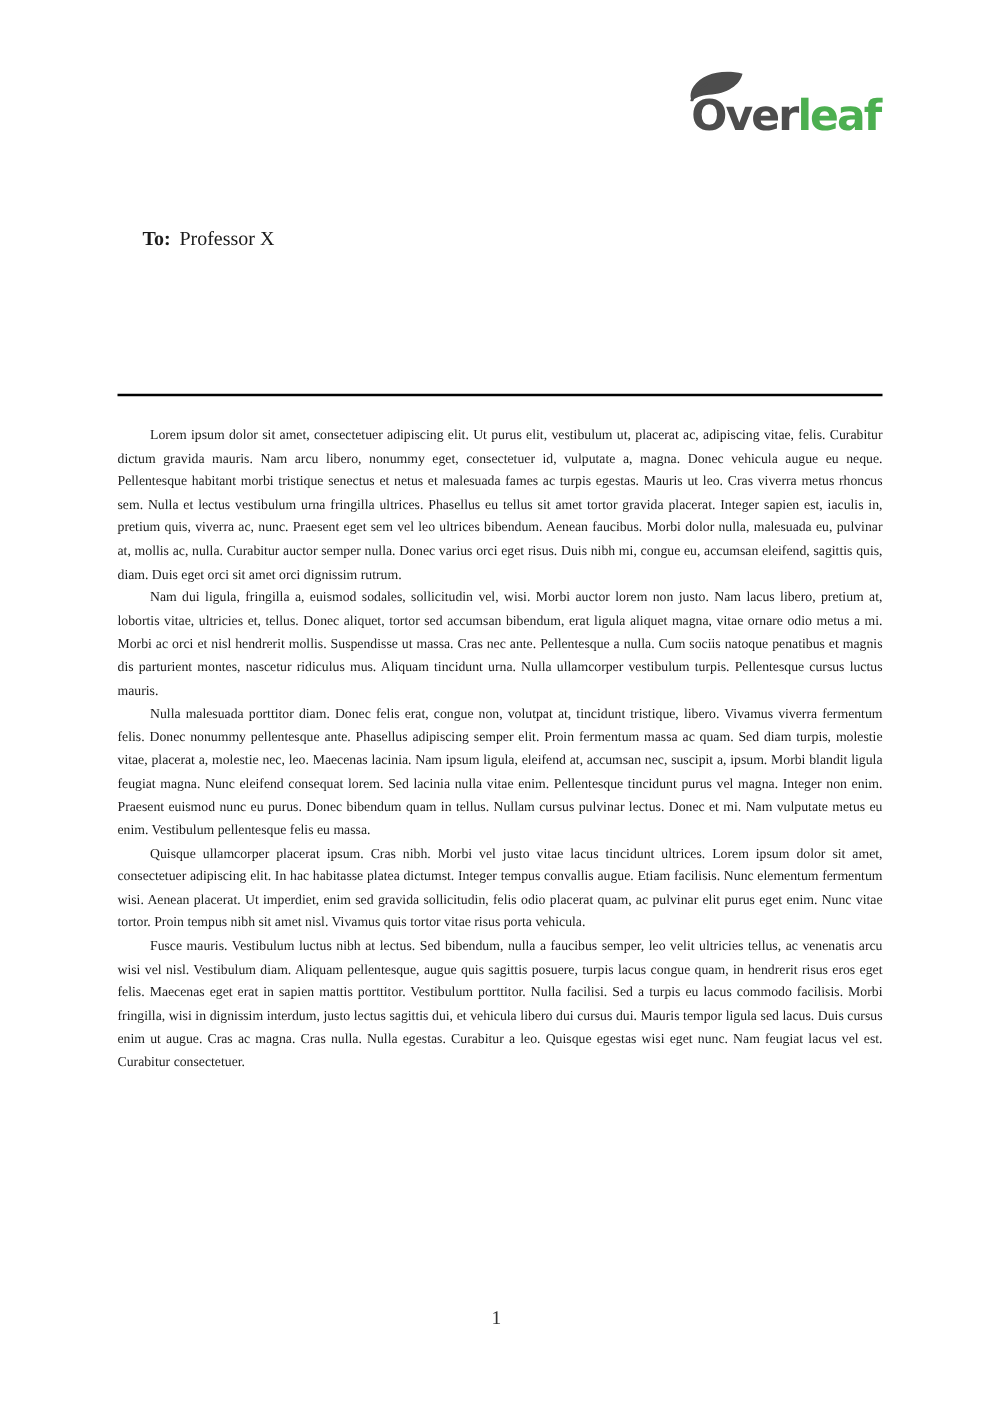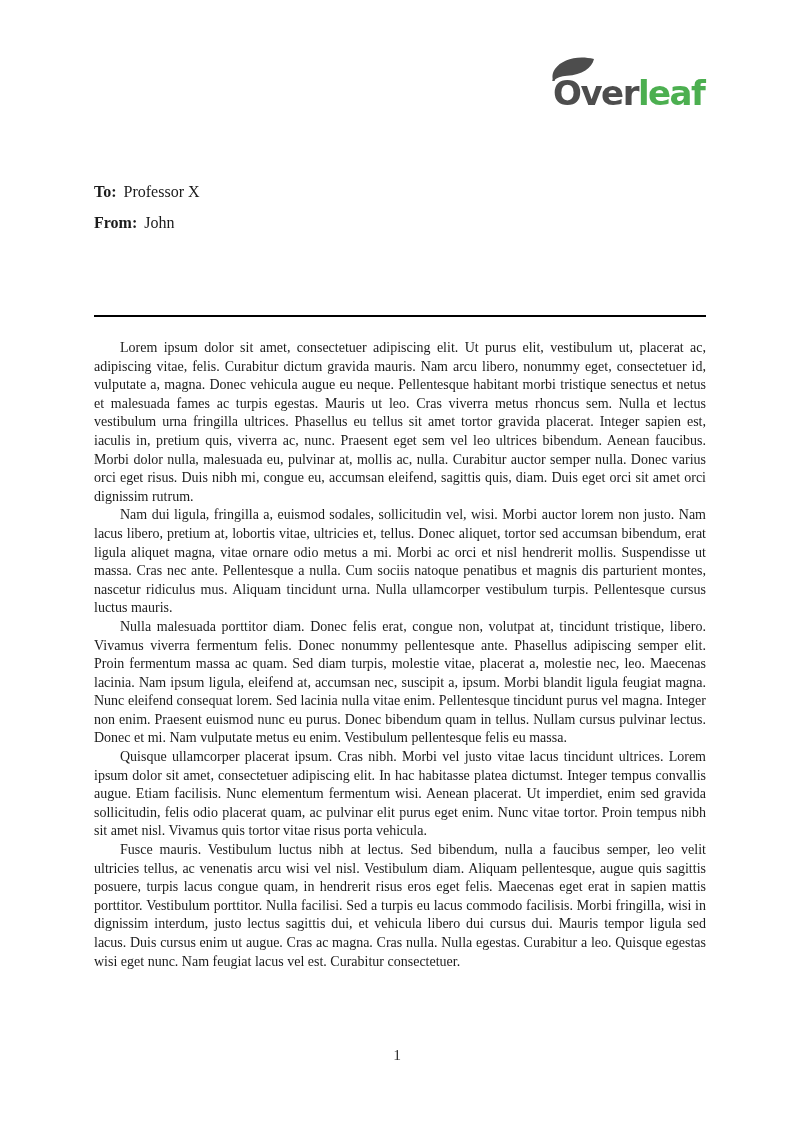--- a/index.html
+++ b/index.html
@@ -37,42 +37,42 @@
 
   
   .memo-header {
     position: absolute;
     left: 94px;
     top: 182px;
     width: 612px;
     font-size: 16px;
     line-height: 20px;
   }
-  .memo-field { margin-bottom: 11px; }
+  .memo-field { margin-bottom: 11px; margin-left: 20px; }
   .memo-field .label { font-weight: 700; margin-right: 7px; }
 
   
   .rule {
     position: absolute;
     left: 94px;
     top: 315px;
     width: 612px;
     height: 2px;
     background: #000000;
     border: none;
     margin: 0;
   }
 
   
   .memo-body {
     position: absolute;
     left: 94px;
     top: 339px;
     width: 612px;
-    font-size: 14px;
+    font-size: 11px;
     line-height: 18.6px;
     text-align: justify;
   }
   .memo-body p { margin: 0; text-indent: 26px; }
 
   
   .page-footer {
     position: absolute;
     left: 0;
     top: 1046px;
@@ -92,23 +92,20 @@
       <path fill="currentColor" d="M44 2 C28 -2 12 2 5 12 C1.5 17.2 2.2 22 3.5 23.5 C6.5 21 11 19.2 17 18.8 C32 18 42 11 44 2 Z"></path>
       <path fill="none" stroke="currentColor" stroke-width="2.4" stroke-linecap="round" d="M3.5 23.5 C5 17 9.5 12.5 15 10.5"></path>
     </svg>
     <span class="logo-dark" style="color: rgb(77, 77, 77);">Over</span><span class="logo-green" style="color: rgb(76, 175, 80);">leaf</span>
   </div>
 
   <div class="memo-header">
     <div class="memo-field">
       <span class="label">To:</span><span>Professor X</span>
     </div>
-    <div class="memo-field">
-      <span class="label">From:</span><span>John</span>
-    </div>
   </div>
 
   <hr class="rule">
 
   <div class="memo-body">
     <p>Lorem ipsum dolor sit amet, consectetuer adipiscing elit. Ut purus elit, vestibulum ut, placerat ac, adipiscing vitae, felis. Curabitur dictum gravida mauris. Nam arcu libero, nonummy eget, consectetuer id, vulputate a, magna. Donec vehicula augue eu neque. Pellentesque habitant morbi tristique senectus et netus et malesuada fames ac turpis egestas. Mauris ut leo. Cras viverra metus rhoncus sem. Nulla et lectus vestibulum urna fringilla ultrices. Phasellus eu tellus sit amet tortor gravida placerat. Integer sapien est, iaculis in, pretium quis, viverra ac, nunc. Praesent eget sem vel leo ultrices bibendum. Aenean faucibus. Morbi dolor nulla, malesuada eu, pulvinar at, mollis ac, nulla. Curabitur auctor semper nulla. Donec varius orci eget risus. Duis nibh mi, congue eu, accumsan eleifend, sagittis quis, diam. Duis eget orci sit amet orci dignissim rutrum.</p>
     <p>Nam dui ligula, fringilla a, euismod sodales, sollicitudin vel, wisi. Morbi auctor lorem non justo. Nam lacus libero, pretium at, lobortis vitae, ultricies et, tellus. Donec aliquet, tortor sed accumsan bibendum, erat ligula aliquet magna, vitae ornare odio metus a mi. Morbi ac orci et nisl hendrerit mollis. Suspendisse ut massa. Cras nec ante. Pellentesque a nulla. Cum sociis natoque penatibus et magnis dis parturient montes, nascetur ridiculus mus. Aliquam tincidunt urna. Nulla ullamcorper vestibulum turpis. Pellentesque cursus luctus mauris.</p>
     <p>Nulla malesuada porttitor diam. Donec felis erat, congue non, volutpat at, tincidunt tristique, libero. Vivamus viverra fermentum felis. Donec nonummy pellentesque ante. Phasellus adipiscing semper elit. Proin fermentum massa ac quam. Sed diam turpis, molestie vitae, placerat a, molestie nec, leo. Maecenas lacinia. Nam ipsum ligula, eleifend at, accumsan nec, suscipit a, ipsum. Morbi blandit ligula feugiat magna. Nunc eleifend consequat lorem. Sed lacinia nulla vitae enim. Pellentesque tincidunt purus vel magna. Integer non enim. Praesent euismod nunc eu purus. Donec bibendum quam in tellus. Nullam cursus pulvinar lectus. Donec et mi. Nam vulputate metus eu enim. Vestibulum pellentesque felis eu massa.</p>
     <p>Quisque ullamcorper placerat ipsum. Cras nibh. Morbi vel justo vitae lacus tincidunt ultrices. Lorem ipsum dolor sit amet, consectetuer adipiscing elit. In hac habitasse platea dictumst. Integer tempus convallis augue. Etiam facilisis. Nunc elementum fermentum wisi. Aenean placerat. Ut imperdiet, enim sed gravida sollicitudin, felis odio placerat quam, ac pulvinar elit purus eget enim. Nunc vitae tortor. Proin tempus nibh sit amet nisl. Vivamus quis tortor vitae risus porta vehicula.</p>
     <p>Fusce mauris. Vestibulum luctus nibh at lectus. Sed bibendum, nulla a faucibus semper, leo velit ultricies tellus, ac venenatis arcu wisi vel nisl. Vestibulum diam. Aliquam pellentesque, augue quis sagittis posuere, turpis lacus congue quam, in hendrerit risus eros eget felis. Maecenas eget erat in sapien mattis porttitor. Vestibulum porttitor. Nulla facilisi. Sed a turpis eu lacus commodo facilisis. Morbi fringilla, wisi in dignissim interdum, justo lectus sagittis dui, et vehicula libero dui cursus dui. Mauris tempor ligula sed lacus. Duis cursus enim ut augue. Cras ac magna. Cras nulla. Nulla egestas. Curabitur a leo. Quisque egestas wisi eget nunc. Nam feugiat lacus vel est. Curabitur consectetuer.</p>

